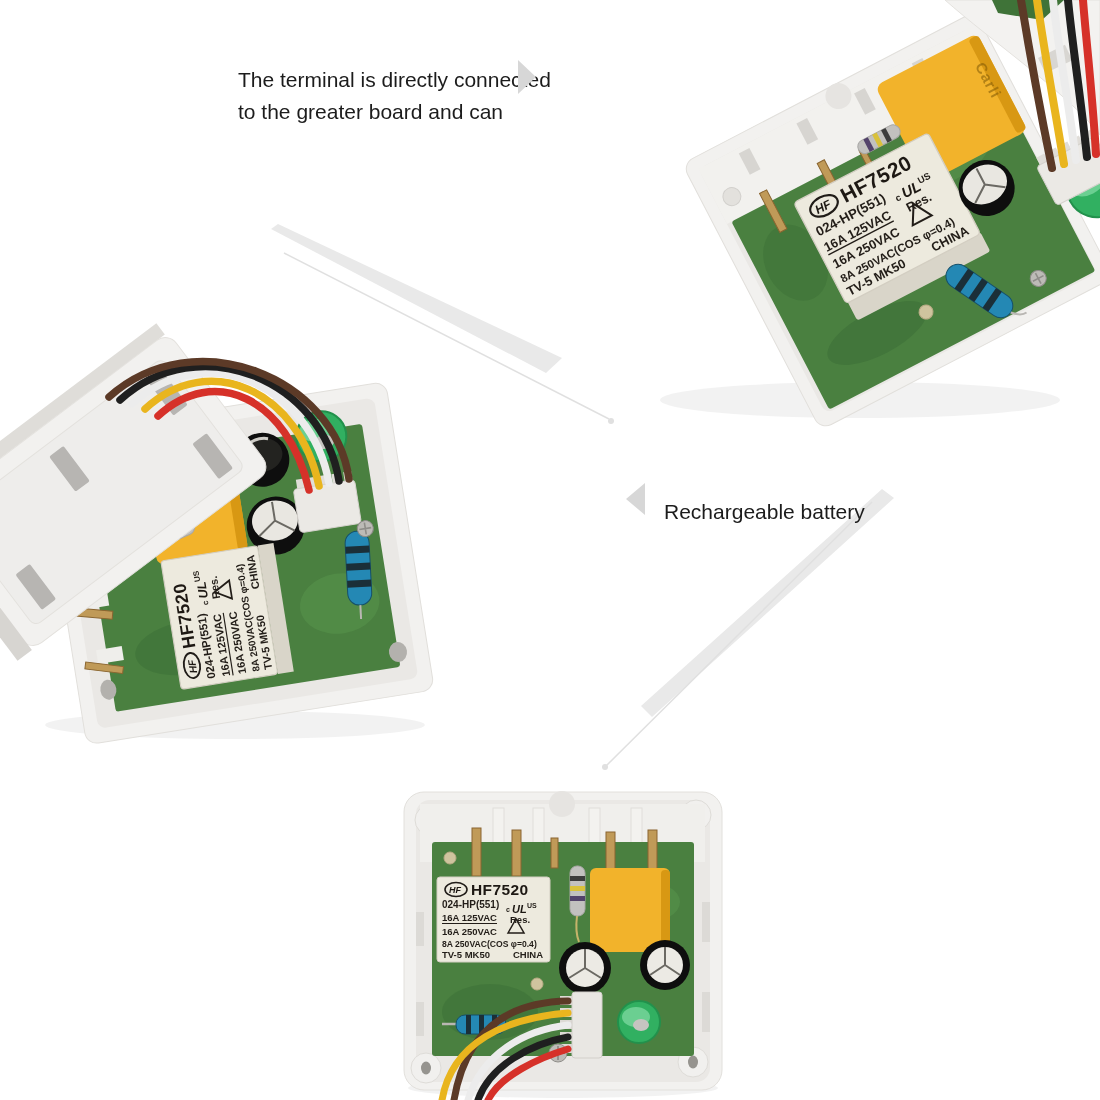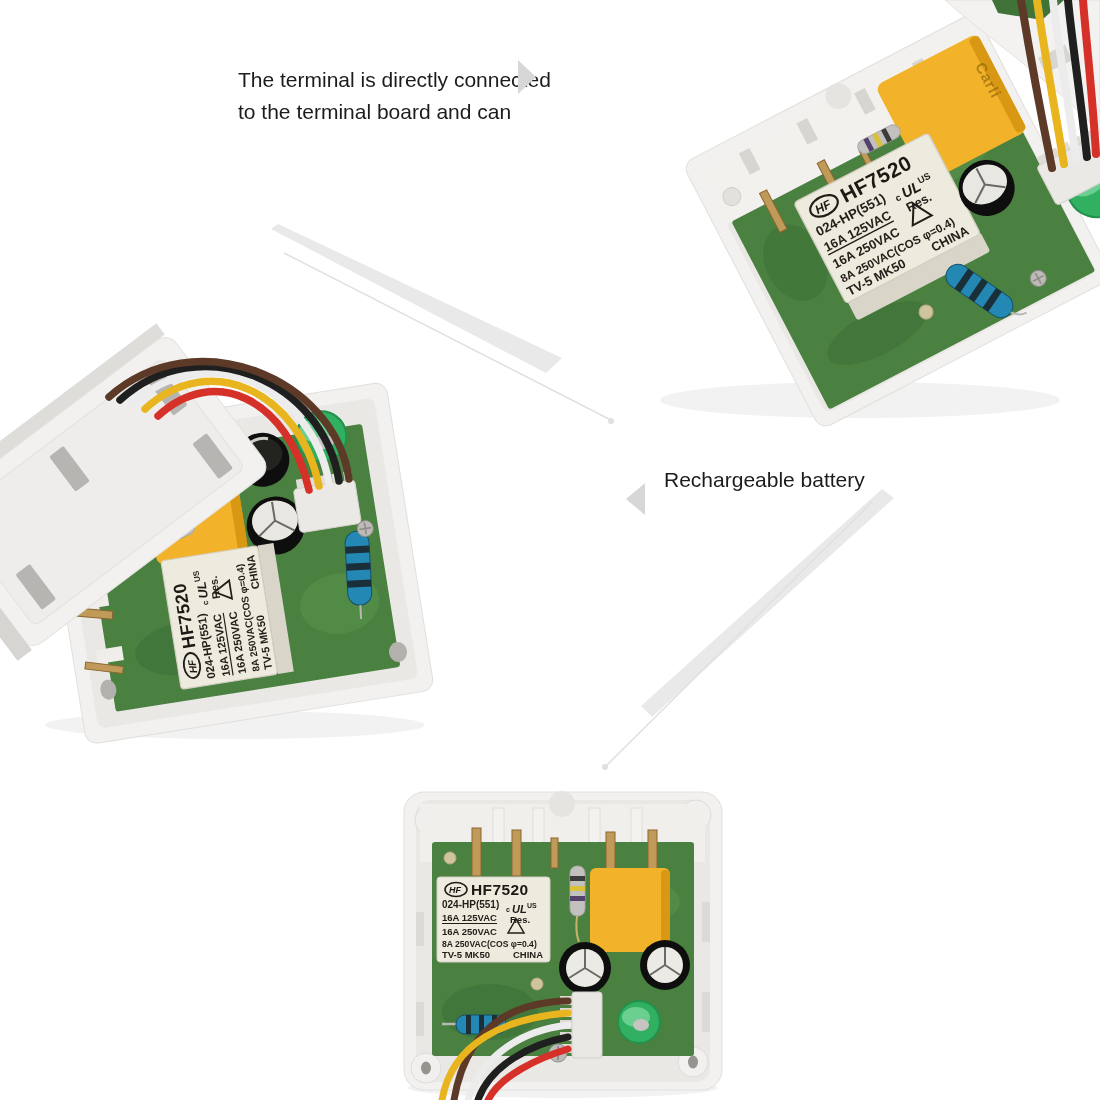--- a/index.html
+++ b/index.html
@@ -69,26 +69,26 @@
     <polygon class="streakband" points="271,229 278,224 562,358 546,373"></polygon>
     <line class="streakline" x1="284" y1="253" x2="609" y2="419" stroke-width="1.5"></line>
     <circle cx="611" cy="421" r="3" fill="#e0e0e0"></circle>
     <polygon class="streakband" points="882,489 894,498 652,717 641,706"></polygon>
     <line class="streakline" x1="872" y1="502" x2="606" y2="766" stroke-width="1.5"></line>
     <circle cx="605" cy="767" r="3" fill="#e0e0e0"></circle>
   </svg>
 
   <div class="note" style="left:238px;top:64px">
     <div>The terminal is directly connected</div>
-    <div>to the terminal board and can</div>
+    <div>to the greater board and can</div>
   </div>
   <div class="arrow arrow-right" style="left:518px;top:60px"></div>
 
   <div class="arrow arrow-left" style="left:626px;top:483px"></div>
-  <div class="note" style="left:664px;top:464px">Rechargeable battery</div>
+  <div class="note" style="left:664px;top:496px">Rechargeable battery</div>
 
   <svg class="photo" style="left:640px;top:0" width="460" height="445">
     <ellipse cx="220" cy="400" rx="200" ry="18" fill="rgba(0,0,0,0.05)"></ellipse>
     <g transform="rotate(-27.5 240 230)">
       <rect x="95" y="80" width="330" height="300" rx="12" class="f-case" stroke="#e1dfdb"></rect>
       <rect x="107" y="92" width="306" height="276" rx="8" class="f-floor"></rect>
       <rect x="107" y="92" width="306" height="62" fill="#f2f1ee"></rect>
       <rect x="150" y="97" width="12" height="24" fill="#d7d5d1"></rect>
       <rect x="215" y="97" width="12" height="24" fill="#d7d5d1"></rect>
       <rect x="280" y="97" width="12" height="24" fill="#d7d5d1"></rect>

